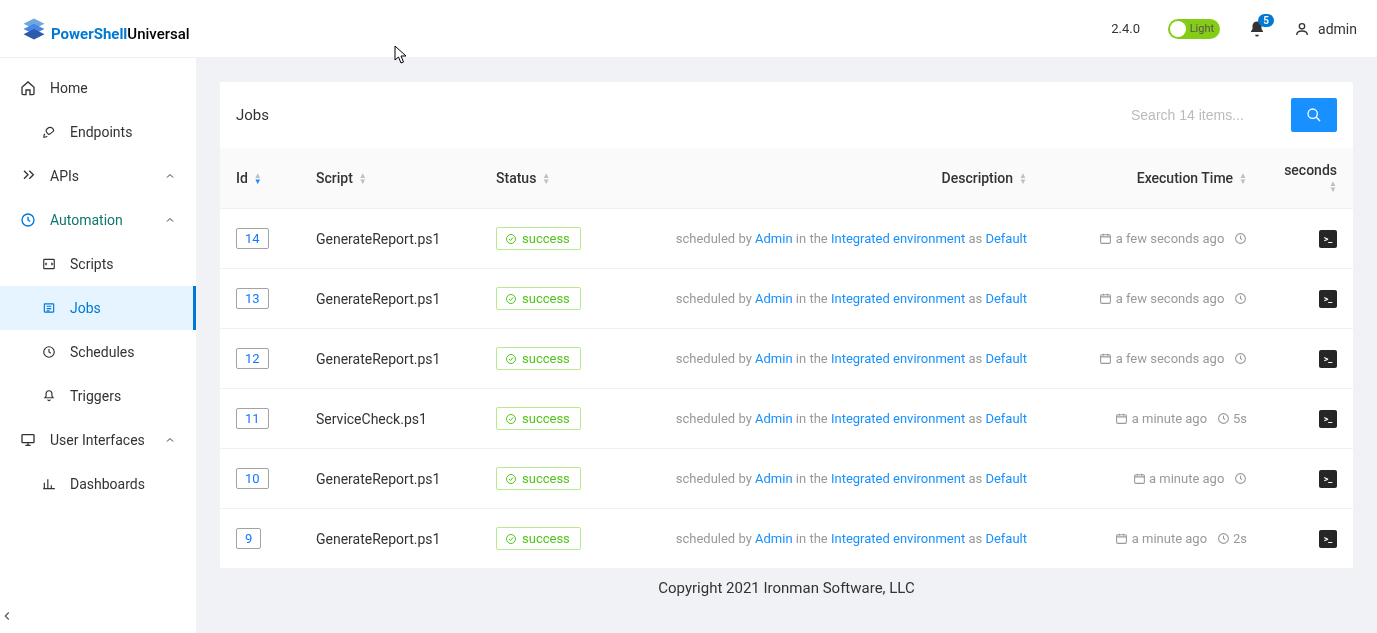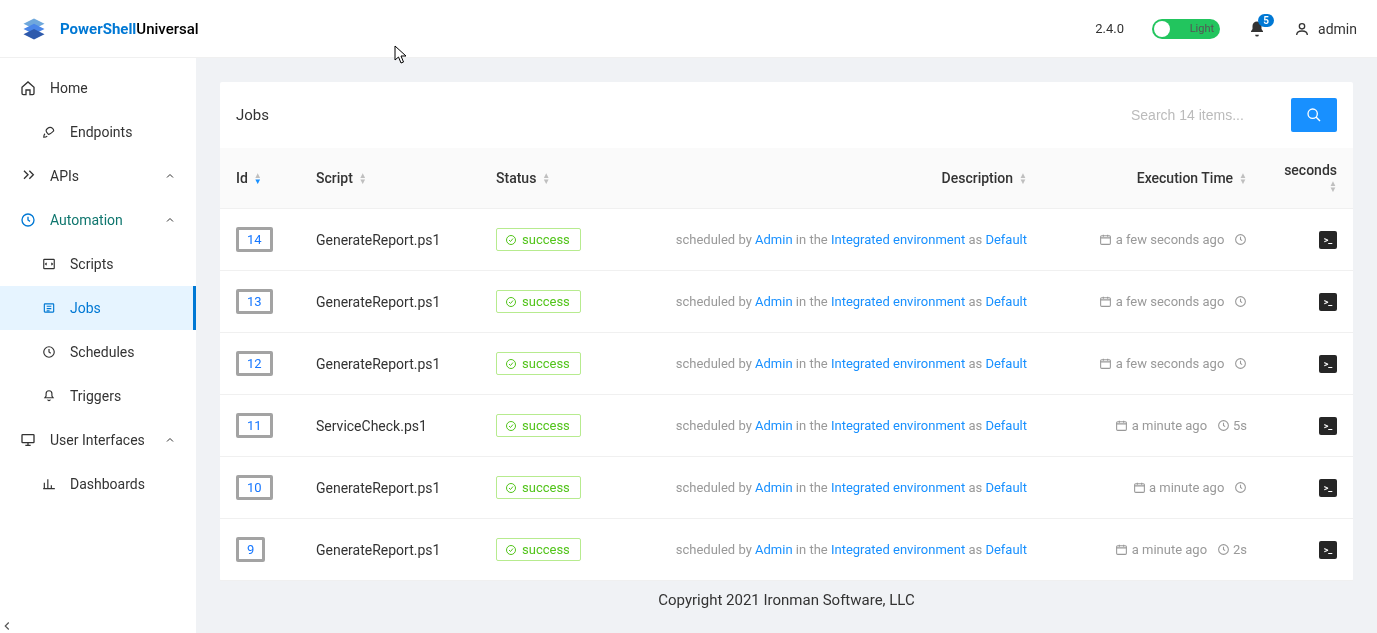--- a/index.html
+++ b/index.html
@@ -1,25 +1,25 @@
 <!DOCTYPE html>
 <html><head>
 <meta charset="utf-8">
 <style>
 * { box-sizing: border-box; margin: 0; padding: 0; }
 body { font-family: -apple-system, BlinkMacSystemFont, "Segoe UI", Roboto, sans-serif; font-size: 14px; color: #333; background: #fff; width: 1377px; }
 .header { display: flex; align-items: center; padding: 10px 20px; height: 58px; border-bottom: 1px solid #f0f0f0; }
-.logo-area { display: flex; align-items: center; gap: 12px; }
+.logo-area { display: flex; align-items: flex-end; gap: 3px; }
 .logo-icon { width: 28px; height: 28px; position: relative; }
 .logo-text { font-size: 15px; font-weight: 500; }
 .logo-text .ps { color: #0078d4; font-weight: 700; }
 .logo-text .uni { color: #000; }
 .header-right { margin-left: auto; display: flex; align-items: center; gap: 28px; }
 .version { color: #333; font-size: 13px; }
-.theme-toggle { background: #22c55e; border-radius: 11px; width: 68px; height: 20px; position: relative; cursor: pointer; display: flex; align-items: center; }
+.theme-toggle { background: #84cc16; border-radius: 11px; width: 52px; height: 20px; position: relative; cursor: pointer; display: flex; align-items: center; }
 .theme-toggle .knob { width: 16px; height: 16px; background: #fff; border-radius: 50%; position: absolute; left: 2px; }
 .theme-toggle .label { font-size: 11px; color: #555; position: absolute; right: 6px; }
 .bell { position: relative; cursor: pointer; }
 .badge { position: absolute; top: -6px; right: -8px; background: #0078d4; color: #fff; font-size: 10px; border-radius: 8px; padding: 1px 5px; font-weight: 600; }
 .user { display: flex; align-items: center; gap: 8px; cursor: pointer; }
 .body { display: flex; }
 .sidebar { width: 196px; background: #fff; padding-top: 8px; min-height: 575px; position: relative; }
 .nav-item { display: flex; align-items: center; padding: 14px 20px; cursor: pointer; color: #333; gap: 14px; font-size: 14px; }
 .nav-item.sub { padding-left: 42px; }
 .nav-item.active { background: #e6f4ff; color: #0078d4; border-right: 3px solid #0078d4; }
@@ -33,21 +33,21 @@
 .card-title { font-size: 15px; color: #333; }
 .search { margin-left: auto; display: flex; align-items: center; }
 .search input { border: none; padding: 8px 10px; width: 170px; font-size: 14px; outline: none; color: #333; }
 .search input::placeholder { color: #bbb; }
 .search-btn { background: #1890ff; border: none; width: 46px; height: 34px; display: flex; align-items: center; justify-content: center; cursor: pointer; border-radius: 2px; }
 table { width: 100%; border-collapse: collapse; }
 thead { background: #fafafa; }
 th { text-align: left; padding: 14px 16px; font-weight: 500; color: #333; font-size: 14px; border-bottom: 1px solid #f0f0f0; }
 th.right { text-align: right; }
 td { padding: 18px 16px; border-bottom: 1px solid #f0f0f0; font-size: 14px; }
-.id-badge { border: 3px solid #a3a3a3; color: #1677ff; padding: 2px 8px; border-radius: 2px; font-size: 13px; display: inline-block; }
+.id-badge { border: 1px solid #a3a3a3; color: #1677ff; padding: 2px 8px; border-radius: 2px; font-size: 13px; display: inline-block; }
 .status-badge { border: 1px solid #b7eb8f; color: #52c41a; padding: 3px 10px 3px 8px; border-radius: 2px; font-size: 13px; display: inline-flex; align-items: center; gap: 5px; }
 .desc-text { color: #999; font-size: 13px; }
 .desc-text a { color: #1890ff; text-decoration: none; }
 .exec { text-align: right; color: #999; font-size: 13px; white-space: nowrap; }
 .action-btn { background: #262626; color: #fff; width: 18px; height: 18px; display: inline-flex; align-items: center; justify-content: center; border-radius: 2px; cursor: pointer; font-size: 9px; font-weight: bold; }
 .footer { text-align: center; padding: 10px; color: #333; font-size: 15px; }
 .sort-icons { display: inline-flex; flex-direction: column; margin-left: 6px; font-size: 8px; line-height: 6px; color: #bfbfbf; vertical-align: middle; }
 .sort-icons .active { color: #1890ff; }
 svg { display: block; }
 .cursor-arrow { position: absolute; left: 394px; top: 45px; pointer-events: none; z-index: 1000; }

